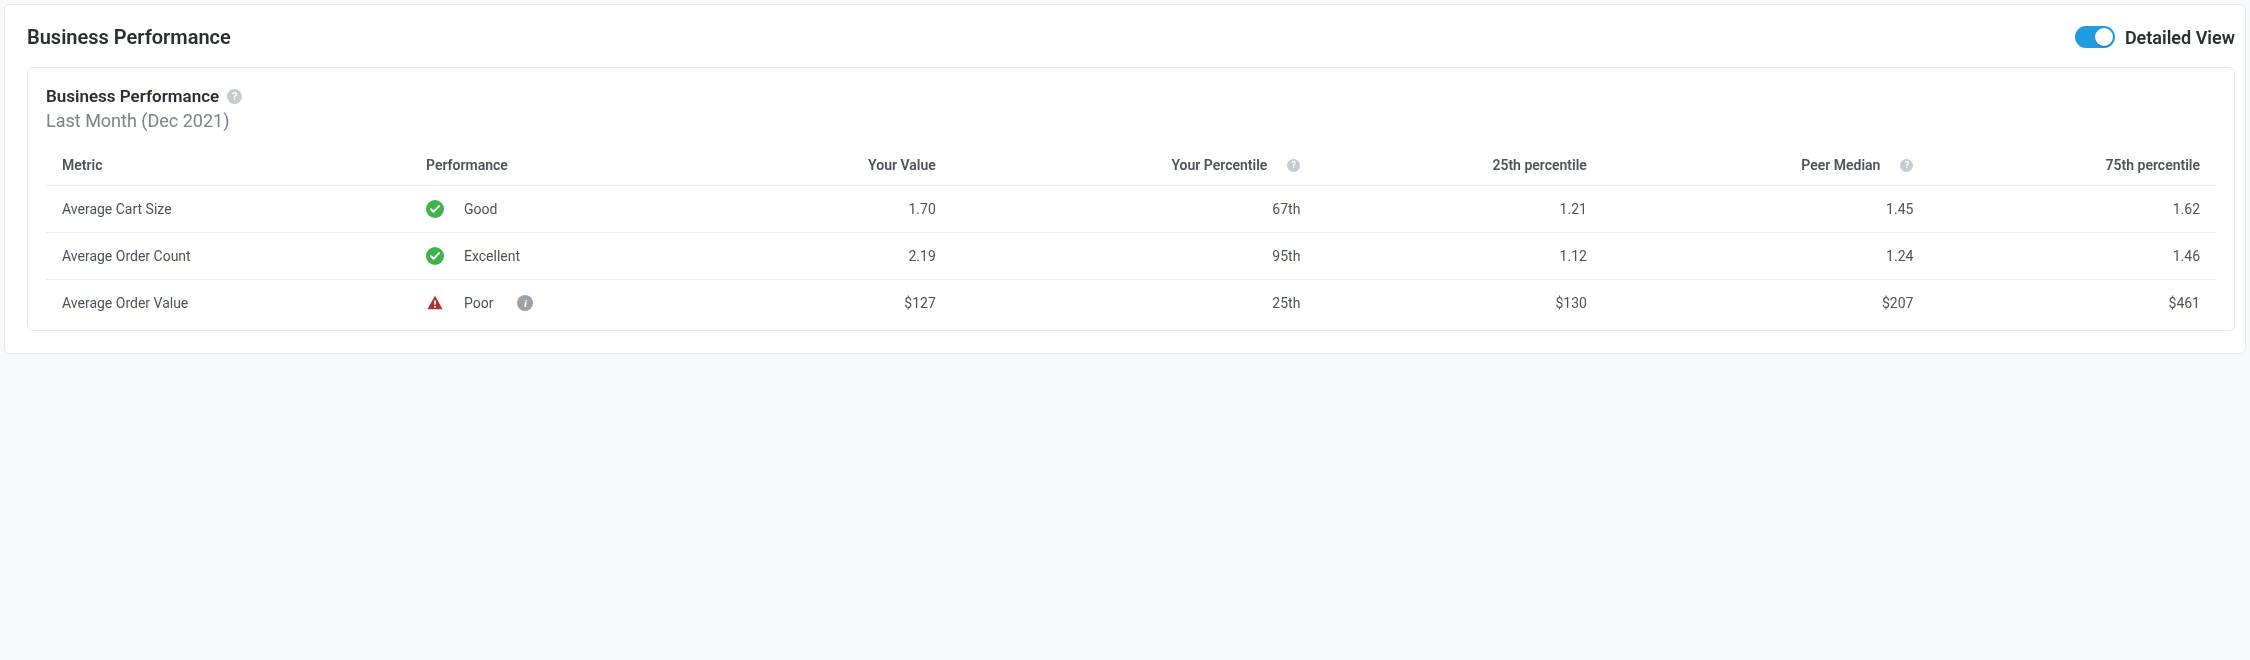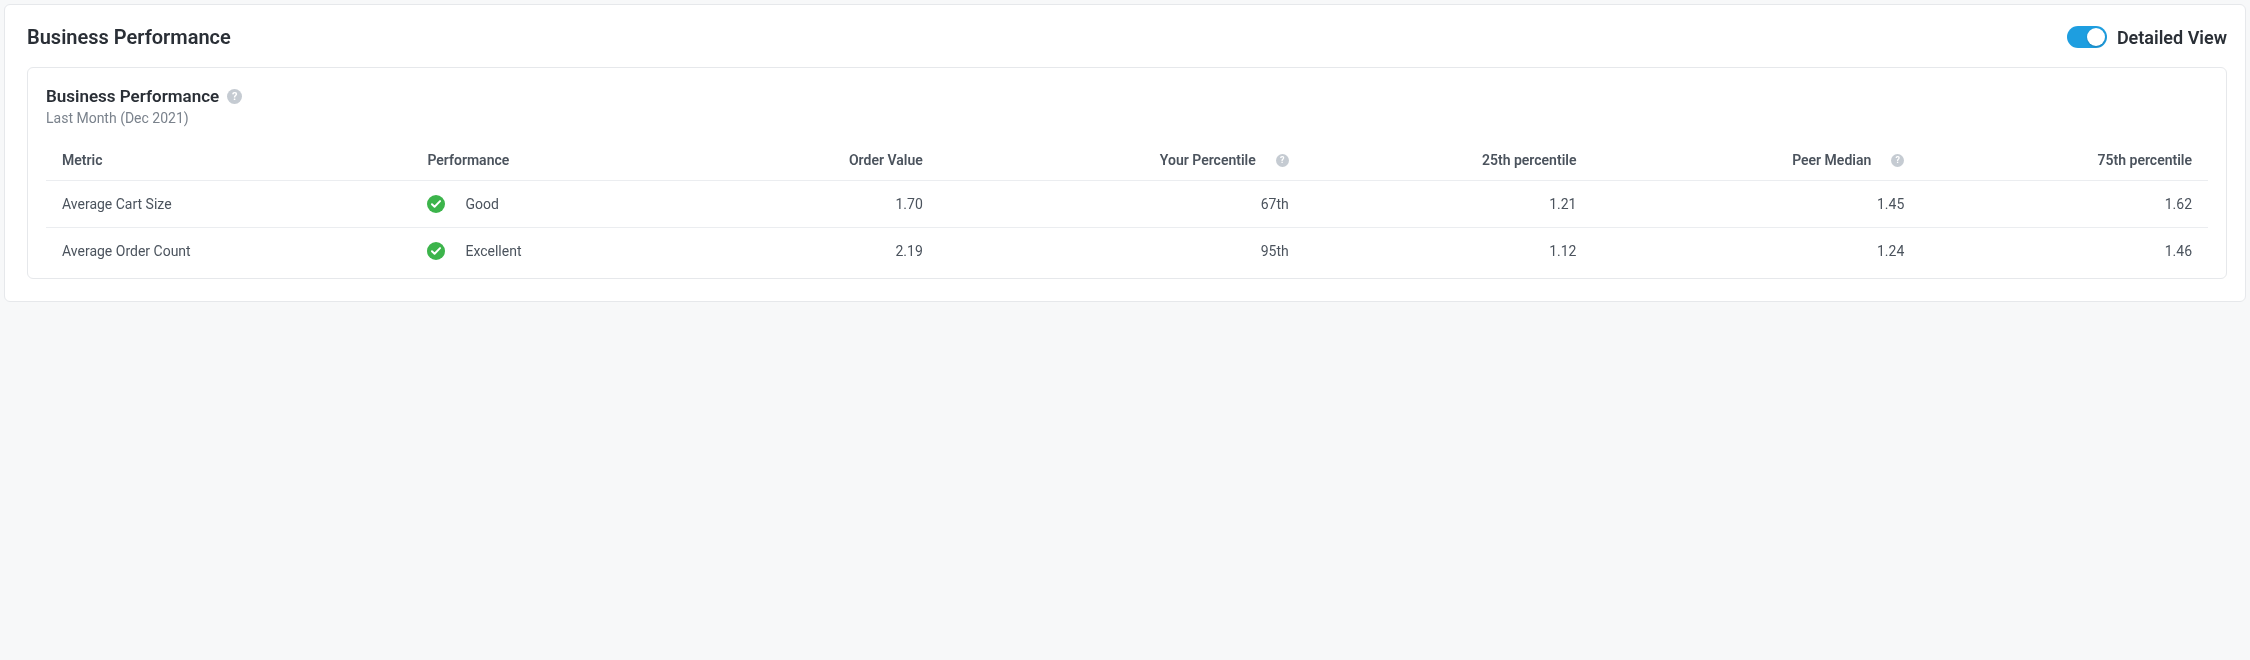--- a/index.html
+++ b/index.html
@@ -11,21 +11,21 @@
       font-family: -apple-system, BlinkMacSystemFont, "Segoe UI", Roboto, Helvetica, Arial, sans-serif;
       background: #f7f8f9;
       color: #333;
       font-size: 14px;
     }
     .outer-container {
       background: #fff;
       border: 1px solid #e6e8eb;
       border-radius: 6px;
       margin: 4px;
-      padding: 20px 18px 22px 22px;
+      padding: 20px 10px 22px 22px;
     }
     .top-header {
       display: flex;
       justify-content: space-between;
       align-items: center;
       margin-bottom: 18px;
     }
     .top-title {
       font-size: 20px;
       font-weight: 600;
@@ -82,21 +82,21 @@
       background: #c5cbd2;
       color: #fff;
       display: inline-flex;
       align-items: center;
       justify-content: center;
       font-size: 11px;
       font-weight: 700;
       line-height: 1;
     }
     .card-subtitle {
-      font-size: 14px;
+      font-size: 18px;
       color: #7a828c;
       margin-top: 4px;
       margin-bottom: 14px;
     }
     table {
       width: 100%;
       border-collapse: collapse;
     }
     th {
       text-align: left;
@@ -183,21 +183,21 @@
       <div class="card-title">Business Performance</div>
       <span class="help-icon">?</span>
     </div>
     <div class="card-subtitle">Last Month (Dec 2021)</div>
 
     <table>
       <thead>
         <tr>
           <th>Metric</th>
           <th>Performance</th>
-          <th class="num">Order Value</th>
+          <th class="num">Your Value</th>
           <th class="num">
             <span class="th-inner">
               <span>Your Percentile</span>
               <span class="help-icon-sm">?</span>
             </span>
           </th>
           <th class="num">25th percentile</th>
           <th class="num">
             <span class="th-inner">
               <span>Peer Median</span>
@@ -235,17 +235,36 @@
                   </svg></span>
                 <span>Excellent</span>
               </div>
             </td>
             <td class="num">2.19</td>
             <td class="num">95th</td>
             <td class="num">1.12</td>
             <td class="num">1.24</td>
             <td class="num">1.46</td>
           </tr>
+          <tr>
+            <td>Average Order Value</td>
+            <td>
+              <div class="perf-cell">
+                <span class="status-icon"><svg viewBox="0 0 20 20" width="18" height="18">
+                    <path d="M10 2 L18.5 17 H1.5 Z" fill="#b3312b"></path>
+                    <rect x="9" y="7" width="2" height="5" rx="1" fill="#fff"></rect>
+                    <circle cx="10" cy="14.2" r="1.1" fill="#fff"></circle>
+                  </svg></span>
+                <span>Poor</span>
+                <span class="info-icon">i</span>
+              </div>
+            </td>
+            <td class="num">$127</td>
+            <td class="num">25th</td>
+            <td class="num">$130</td>
+            <td class="num">$207</td>
+            <td class="num">$461</td>
+          </tr>
         </tbody>
     </table>
   </div>
 
 </div>
 
 </body></html>

